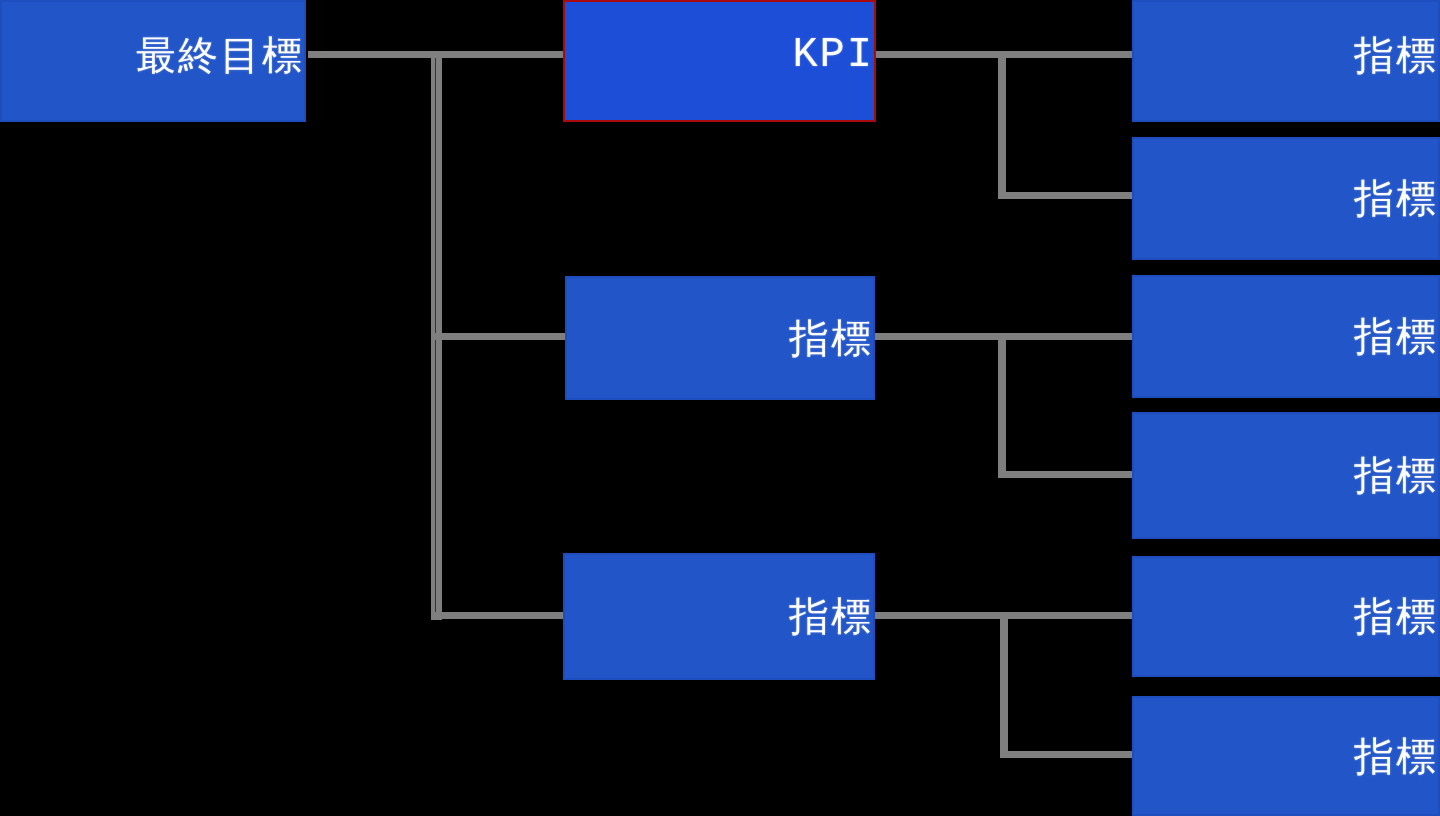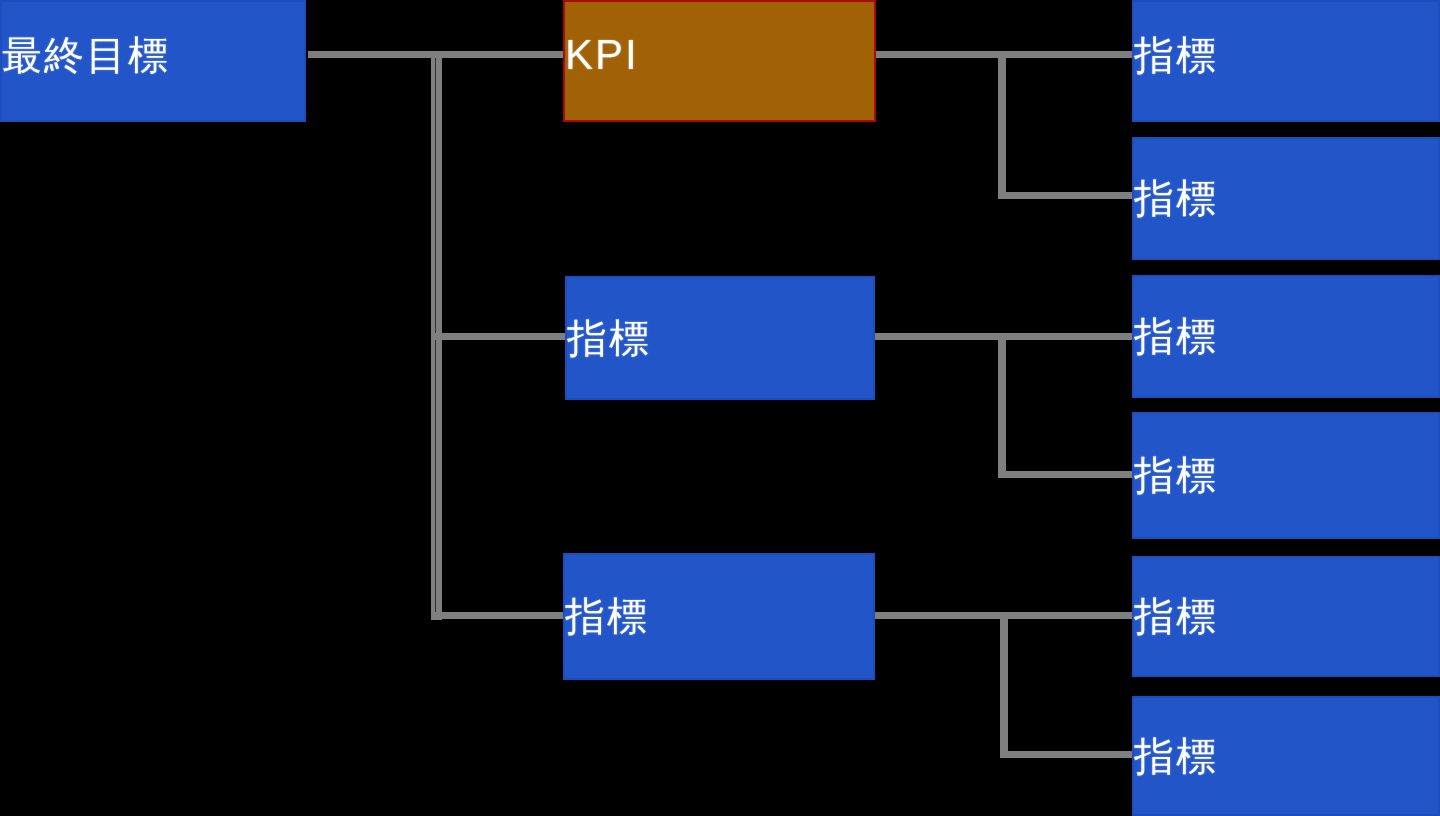--- a/index.html
+++ b/index.html
@@ -43,29 +43,30 @@
   .c-mid2-leaf5 { left: 875px;  top: 612px; width: 257px; height: 7px; }
   .c-mid2-drop  { left: 1000px; top: 615px; width: 8px;   height: 143px; }
   .c-mid2-leaf6 { left: 1000px; top: 751px; width: 132px; height: 7px; }
 
   
   .node {
     position: absolute;
     box-sizing: border-box;
     display: flex;
     align-items: center;
-    justify-content: flex-start;
+    justify-content: flex-end;
     color: #FFFFFF;
+    font-family: Liberation Mono, monospace;
   }
   .node.blue {
     background: #2256C8;
     border: 2px solid #1E4DBD;
   }
   .node.red {
-    background: #a16207;
+    background: #1d4ed8;
     border: 2px solid #A80A0E;
   }
   .node .label {
     font-size: 40px;
     font-weight: 400;
     letter-spacing: 2px;
     text-shadow: 0 0 2px rgba(255,255,255,0.45);
     white-space: nowrap;
   }
   .node .label-latin {

